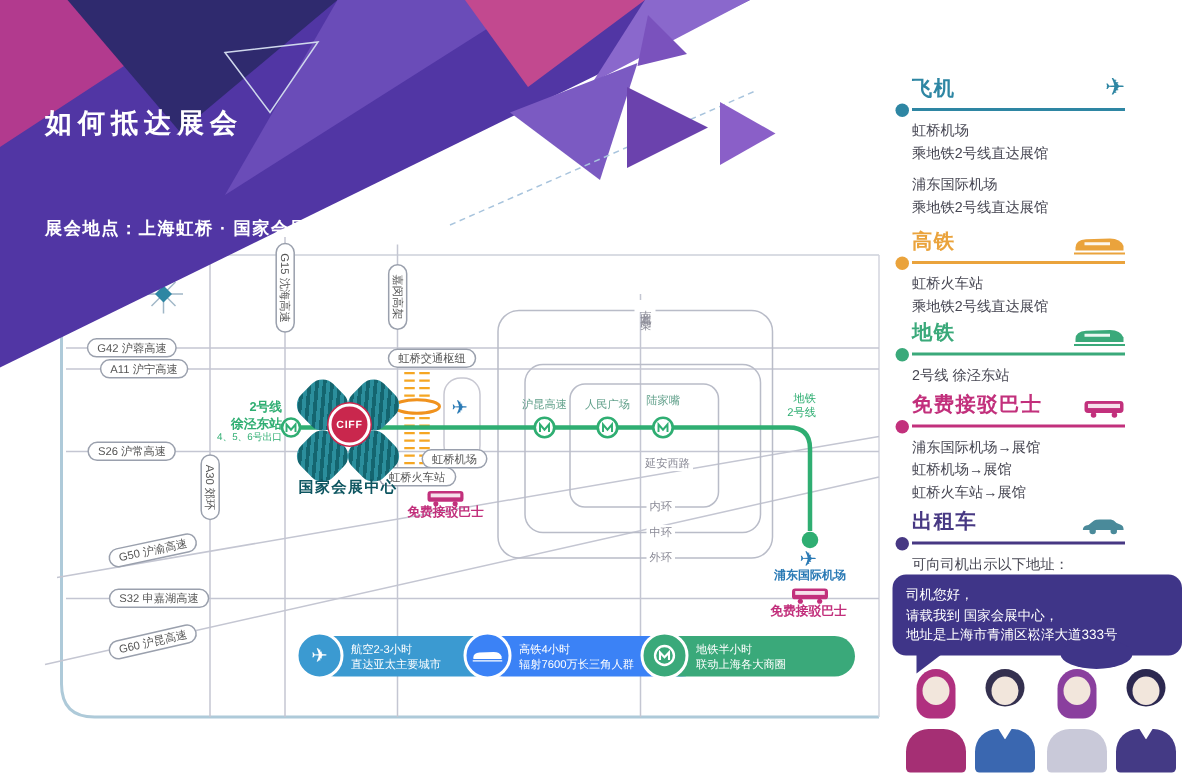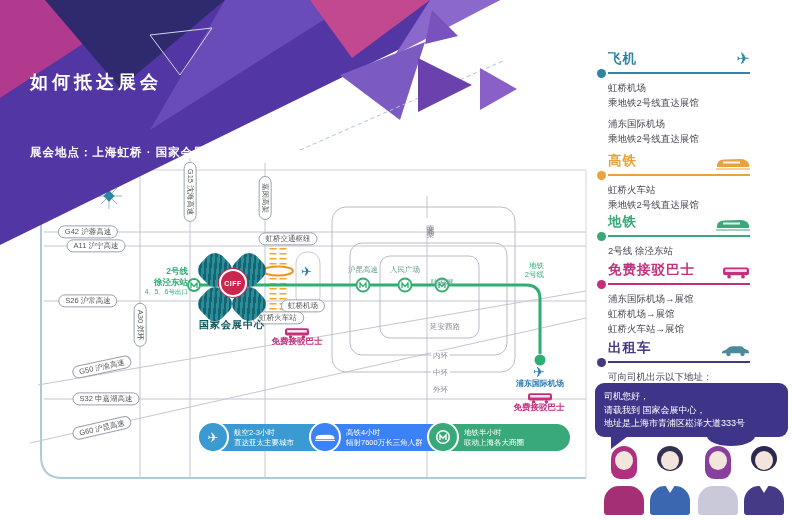--- a/index.html
+++ b/index.html
@@ -11,21 +11,21 @@
                 font-weight:bold;letter-spacing:4px;}
   .banner-sub{position:absolute;left:30px;top:108px;z-index:41;color:#fff;font-size:11.5px;
               font-weight:bold;letter-spacing:1px;margin-top:37px;}
   
   #roads-svg{position:absolute;left:0;top:0;z-index:1;}
   .rpill{position:absolute;z-index:6;background:#fff;border:1px solid #9aa0ad;border-radius:9px;
          font-size:7.5px;color:#555;padding:1.5px 6px;white-space:nowrap;
          transform:translate(-50%,-50%);line-height:1.1;}
   .rpill.v90{transform:translate(-50%,-50%) rotate(90deg);}
   .maplbl{position:absolute;z-index:5;font-size:7.5px;color:#8a8a96;background:#fff;
-          padding:0 2px;white-space:nowrap;margin-top:18px;}
+          padding:0 2px;white-space:nowrap;}
   .stn-lbl{position:absolute;z-index:5;font-size:7.5px;color:#63a18c;white-space:nowrap;
            transform:translate(-50%,0);}
   .vtext{writing-mode:vertical-rl;letter-spacing:2px;}
   
   #clover{position:absolute;left:198px;top:253px;width:68px;height:68px;z-index:7;}
   .petal{position:absolute;width:30px;height:30px;border-radius:10px;transform:rotate(45deg);
          background:repeating-linear-gradient(50deg,#14656f 0 2.5px,#2b8e9c 2.5px 5px);}
   #ciff{position:absolute;left:219px;top:269px;width:24px;height:24px;border-radius:50%;
         background:#c9274d;border:2px solid #fff;z-index:8;color:#fff;font-size:7px;
         font-weight:bold;display:flex;align-items:center;justify-content:center;letter-spacing:.5px;
@@ -182,21 +182,21 @@
       </svg>
   </div>
   <div class="hq-shuttle">免费接驳巴士</div>
 
   <div class="line2-lbl">
     <div>地铁</div>
     <div>2号线</div>
   </div>
   <div class="stn-lbl" style="left:363px;top:265px">沪昆高速</div>
   <div class="stn-lbl" style="left:405px;top:265px">人民广场</div>
-  <div class="stn-lbl" style="left:442px;top:278px">陆家嘴</div>
+  <div class="stn-lbl" style="left:442px;top:262px">陆家嘴</div>
   <div class="map-plane" style="left:533px;top:364px;font-size:14px">✈</div>
   <div class="pud-air">浦东国际机场</div>
   <div class="map-bus" style="left:527px;top:390px">
     <svg width="26" height="12" viewBox="0 0 30 14">
         <rect x="1" y="1.5" width="28" height="8.5" rx="2.5" fill="currentColor"></rect>
         <rect x="3.5" y="3.5" width="23" height="3" fill="#fff" opacity=".85"></rect>
         <circle cx="7.5" cy="11.5" r="2" fill="currentColor"></circle>
         <circle cx="22.5" cy="11.5" r="2" fill="currentColor"></circle>
       </svg>
   </div>

